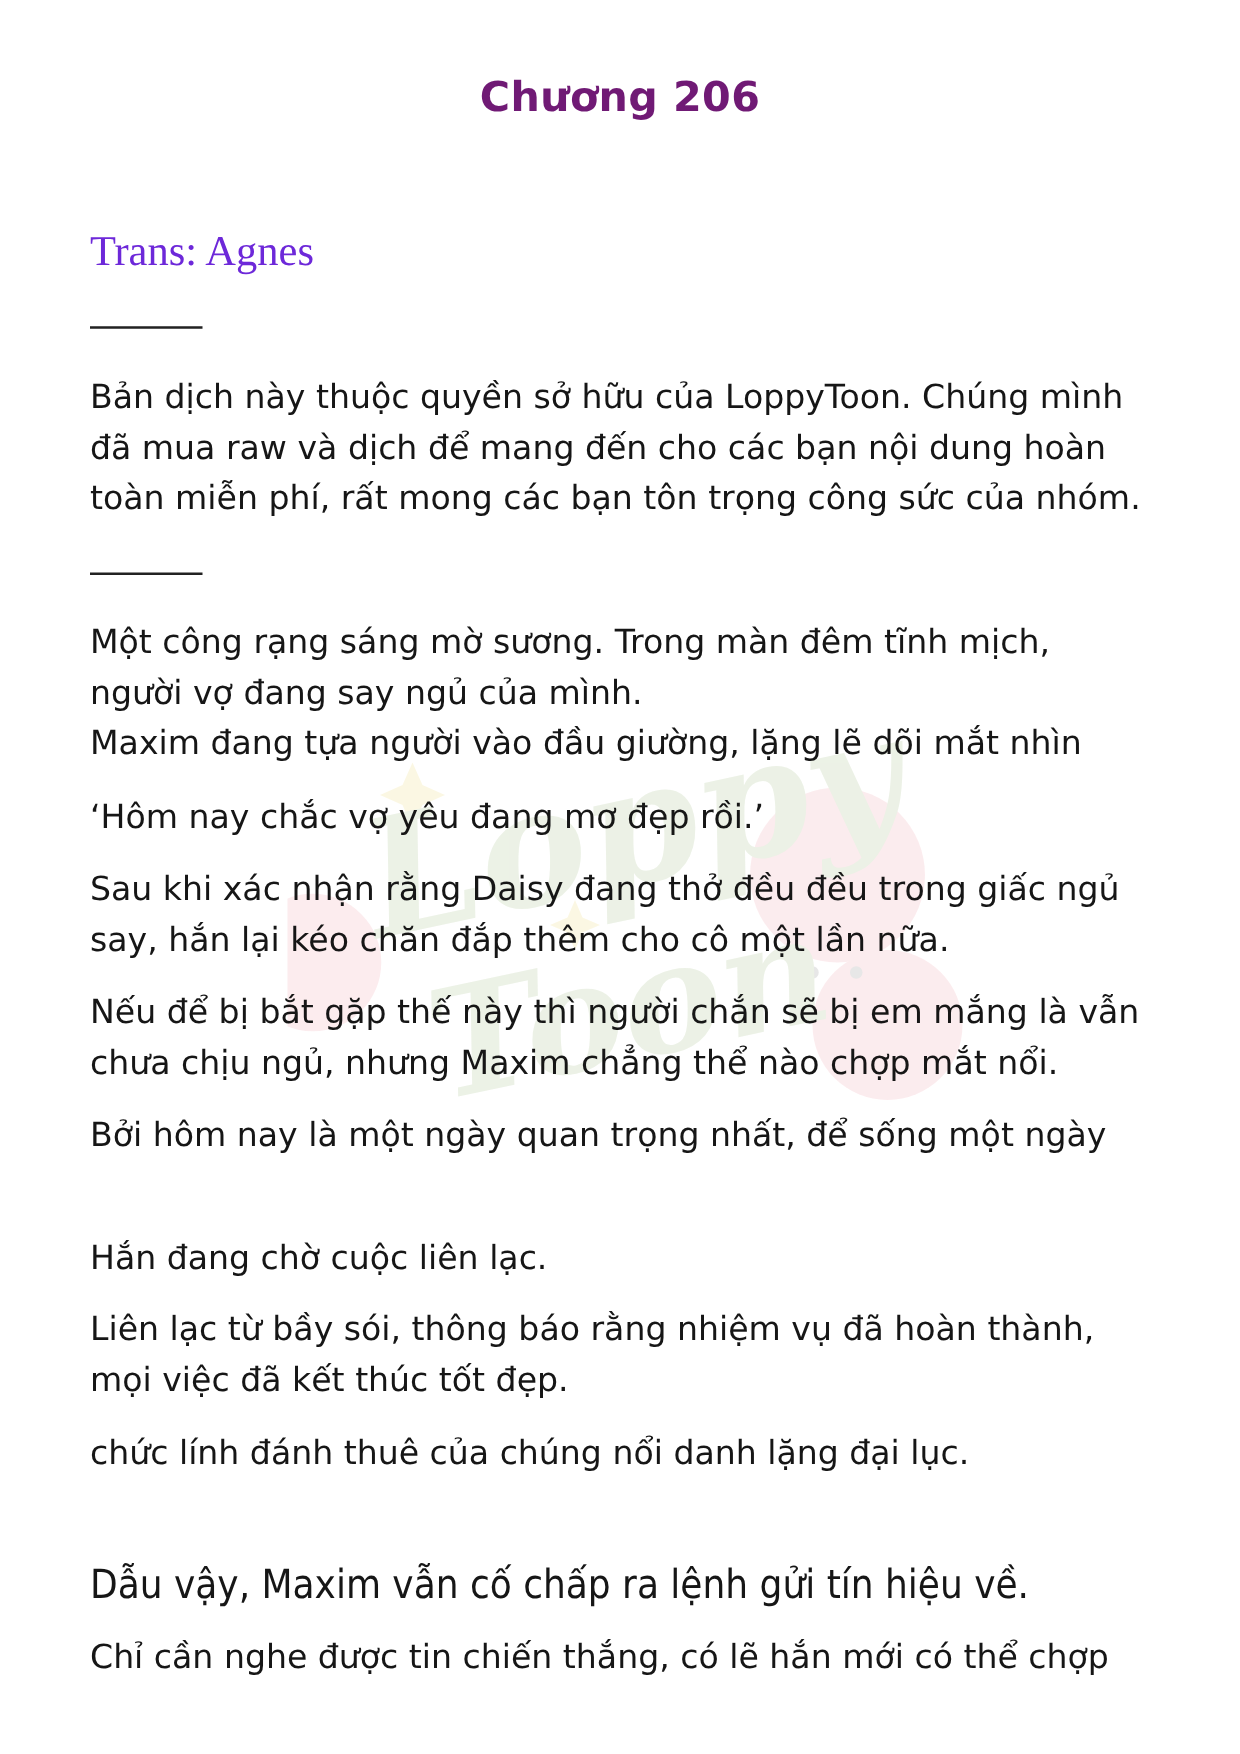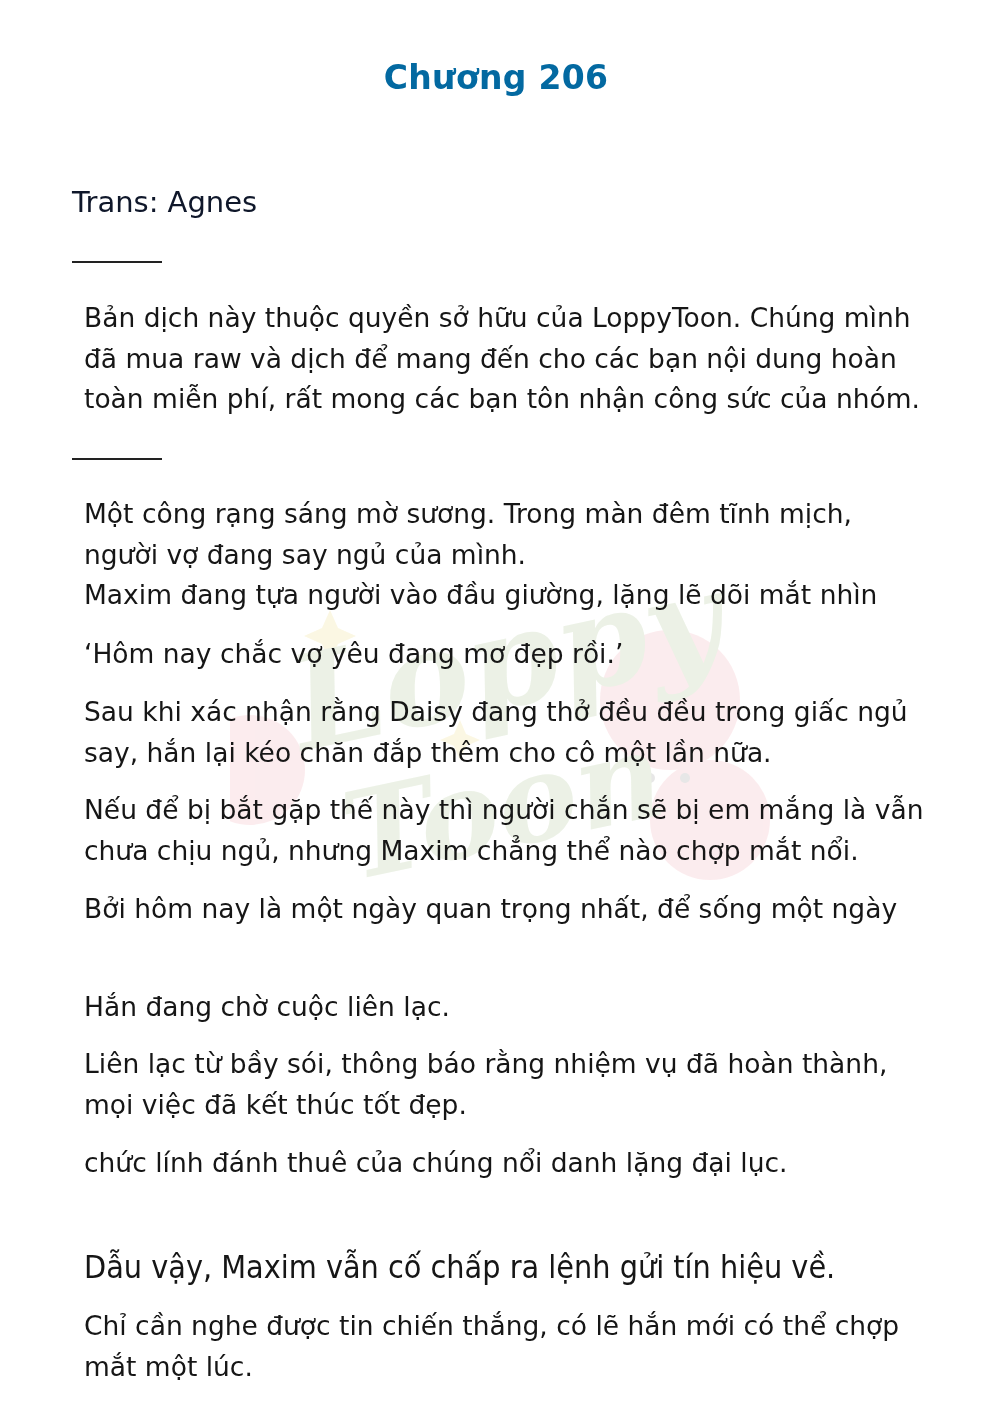--- a/index.html
+++ b/index.html
@@ -30,42 +30,42 @@
     }
     .title {
       position: absolute;
       left: 0;
       width: 992px;
       top: 58px;
       text-align: center;
       font-size: 33px;
       font-weight: bold;
       letter-spacing: 0.3px;
-      color: #0369a1;
+      color: #701a75;
     }
     .line {
       position: absolute;
       left: 72px;
-      font-size: 29px;
+      font-size: 34px;
       line-height: 40px;
       white-space: nowrap;
-      color: #0f172a;
+      color: #6d28d9;
+      font-family: Liberation Serif, serif;
     }
     .divider {
       position: absolute;
       left: 72px;
       width: 90px;
       height: 0;
       border-top: 2px solid #222;
     }
     .para {
       position: absolute;
       left: 72px;
       width: 860px;
-      margin-left: 12px;
     }
     .para .l {
       display: block;
       font-size: 26.5px;
       line-height: 40.5px;
       white-space: nowrap;
       color: #161616;
     }
     .para .l.alt {
       font-family: "DejaVu Sans Condensed", "DejaVu Sans", sans-serif;
@@ -93,21 +93,21 @@
 
   <h1 class="title" style="margin:0;">Chương 206</h1>
 
   <div class="line" style="top:182px;">Trans: Agnes</div>
 
   <div class="divider" style="top:261px;"></div>
 
   <div class="para" style="top:298px;">
     <span class="l">Bản dịch này thuộc quyền sở hữu của LoppyToon. Chúng mình</span>
     <span class="l">đã mua raw và dịch để mang đến cho các bạn nội dung hoàn</span>
-    <span class="l">toàn miễn phí, rất mong các bạn tôn nhận công sức của nhóm.</span>
+    <span class="l">toàn miễn phí, rất mong các bạn tôn trọng công sức của nhóm.</span>
   </div>
 
   <div class="divider" style="top:458px;"></div>
 
   <div class="para" style="top:494px;">
     <span class="l">Một công rạng sáng mờ sương. Trong màn đêm tĩnh mịch,</span>
     <span class="l">người vợ đang say ngủ của mình.</span>
     <span class="l">Maxim đang tựa người vào đầu giường, lặng lẽ dõi mắt nhìn</span>
   </div>
 
@@ -141,16 +141,15 @@
   <div class="para" style="top:1143px;">
     <span class="l">chức lính đánh thuê của chúng nổi danh lặng đại lục.</span>
   </div>
 
   <div class="para" style="top:1247px;">
     <span class="l alt">Dẫu vậy, Maxim vẫn cố chấp ra lệnh gửi tín hiệu về.</span>
   </div>
 
   <div class="para" style="top:1306px;">
     <span class="l">Chỉ cần nghe được tin chiến thắng, có lẽ hắn mới có thể chợp</span>
-    <span class="l">mắt một lúc.</span>
   </div>
 
 </div>
 
 </body></html>

